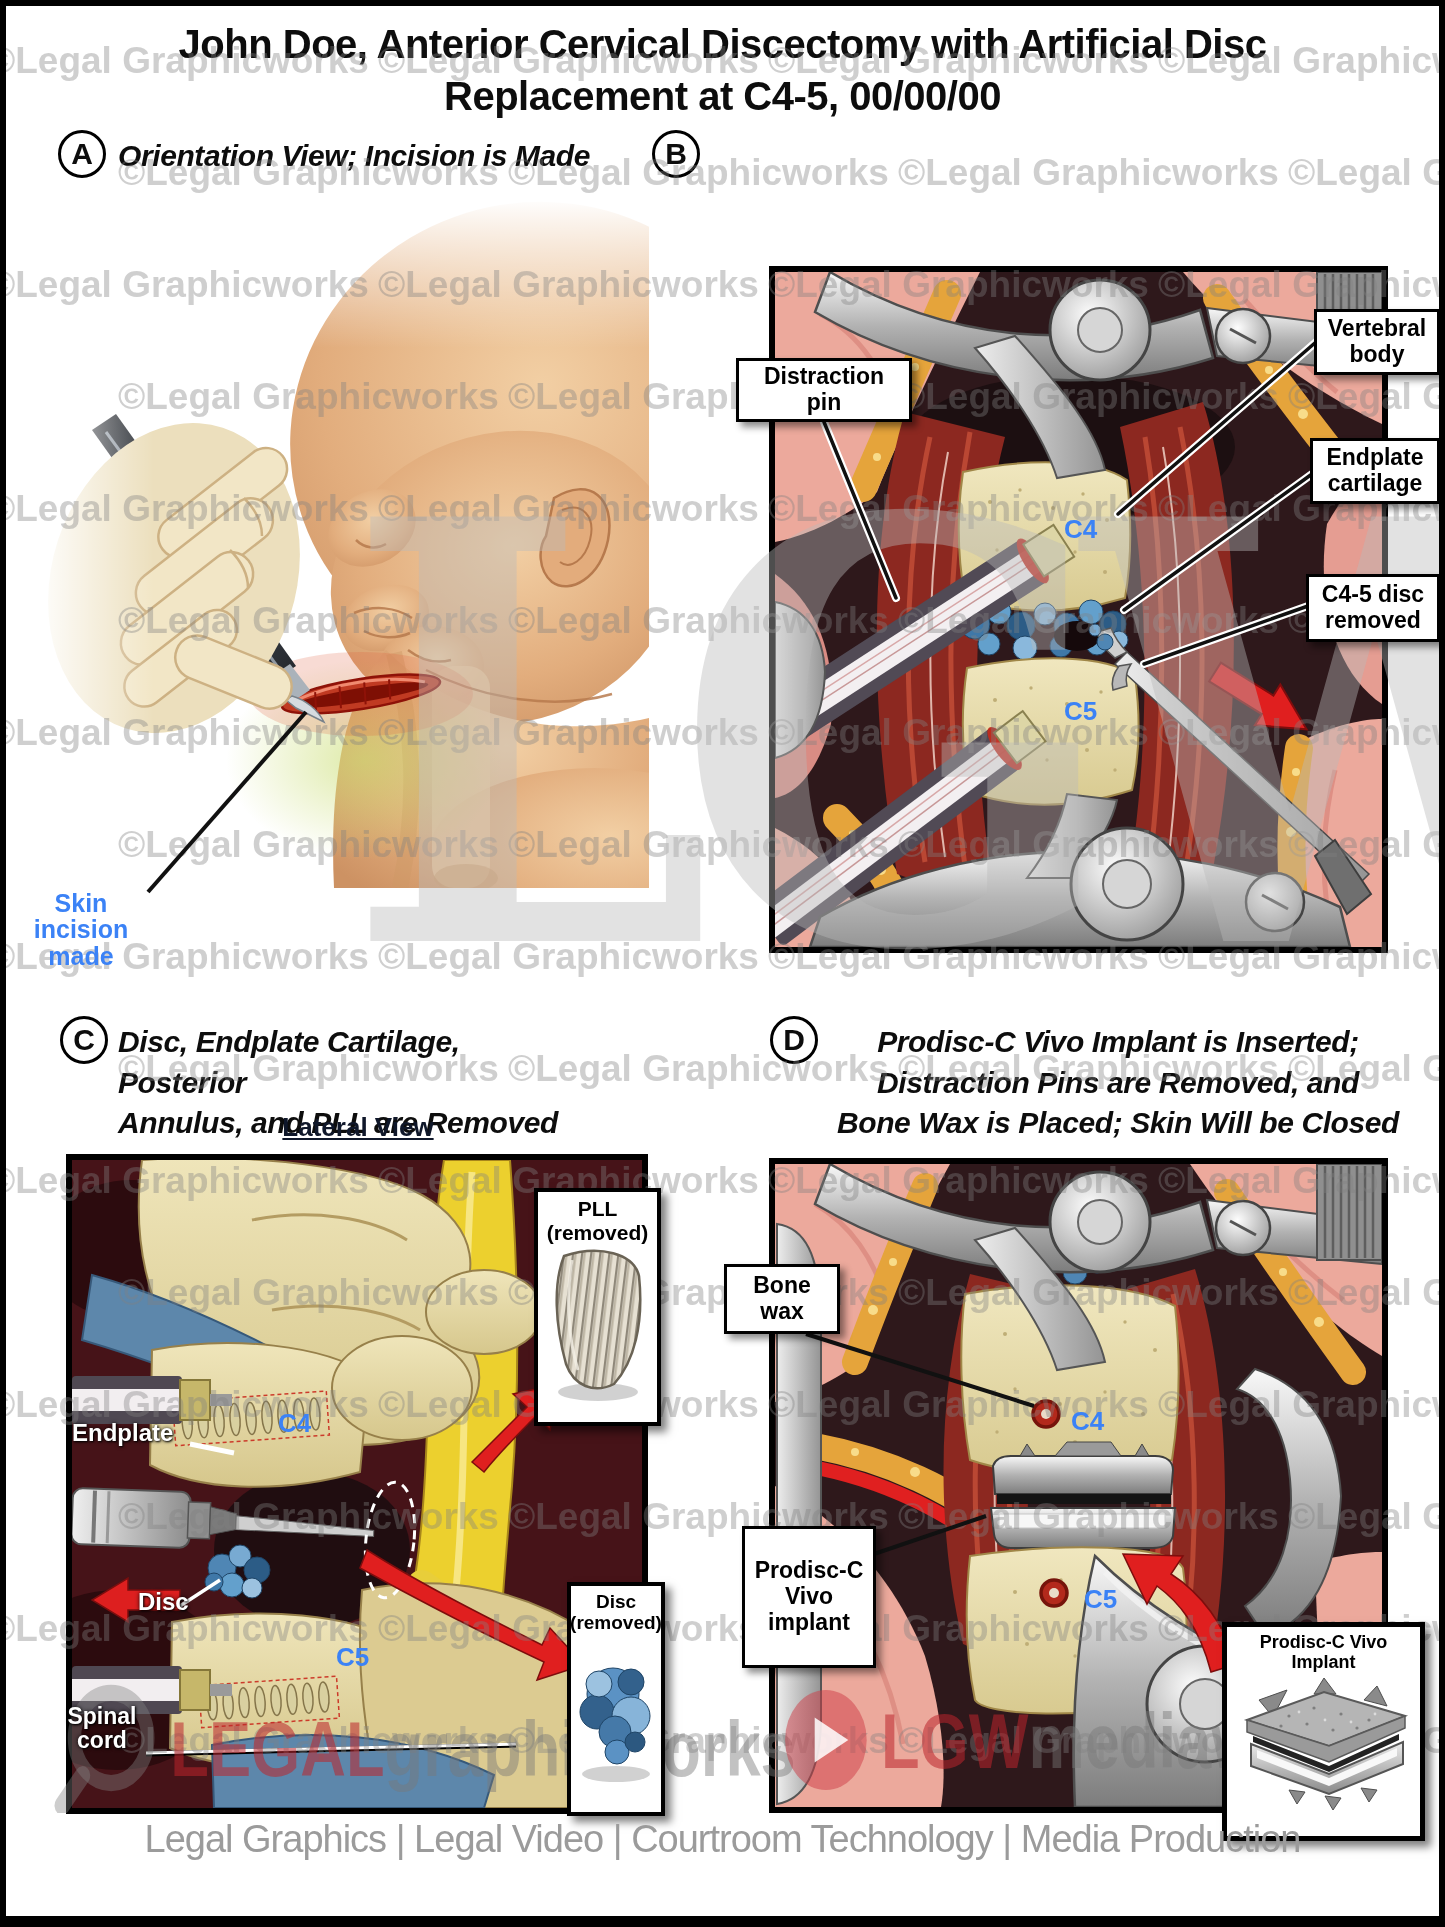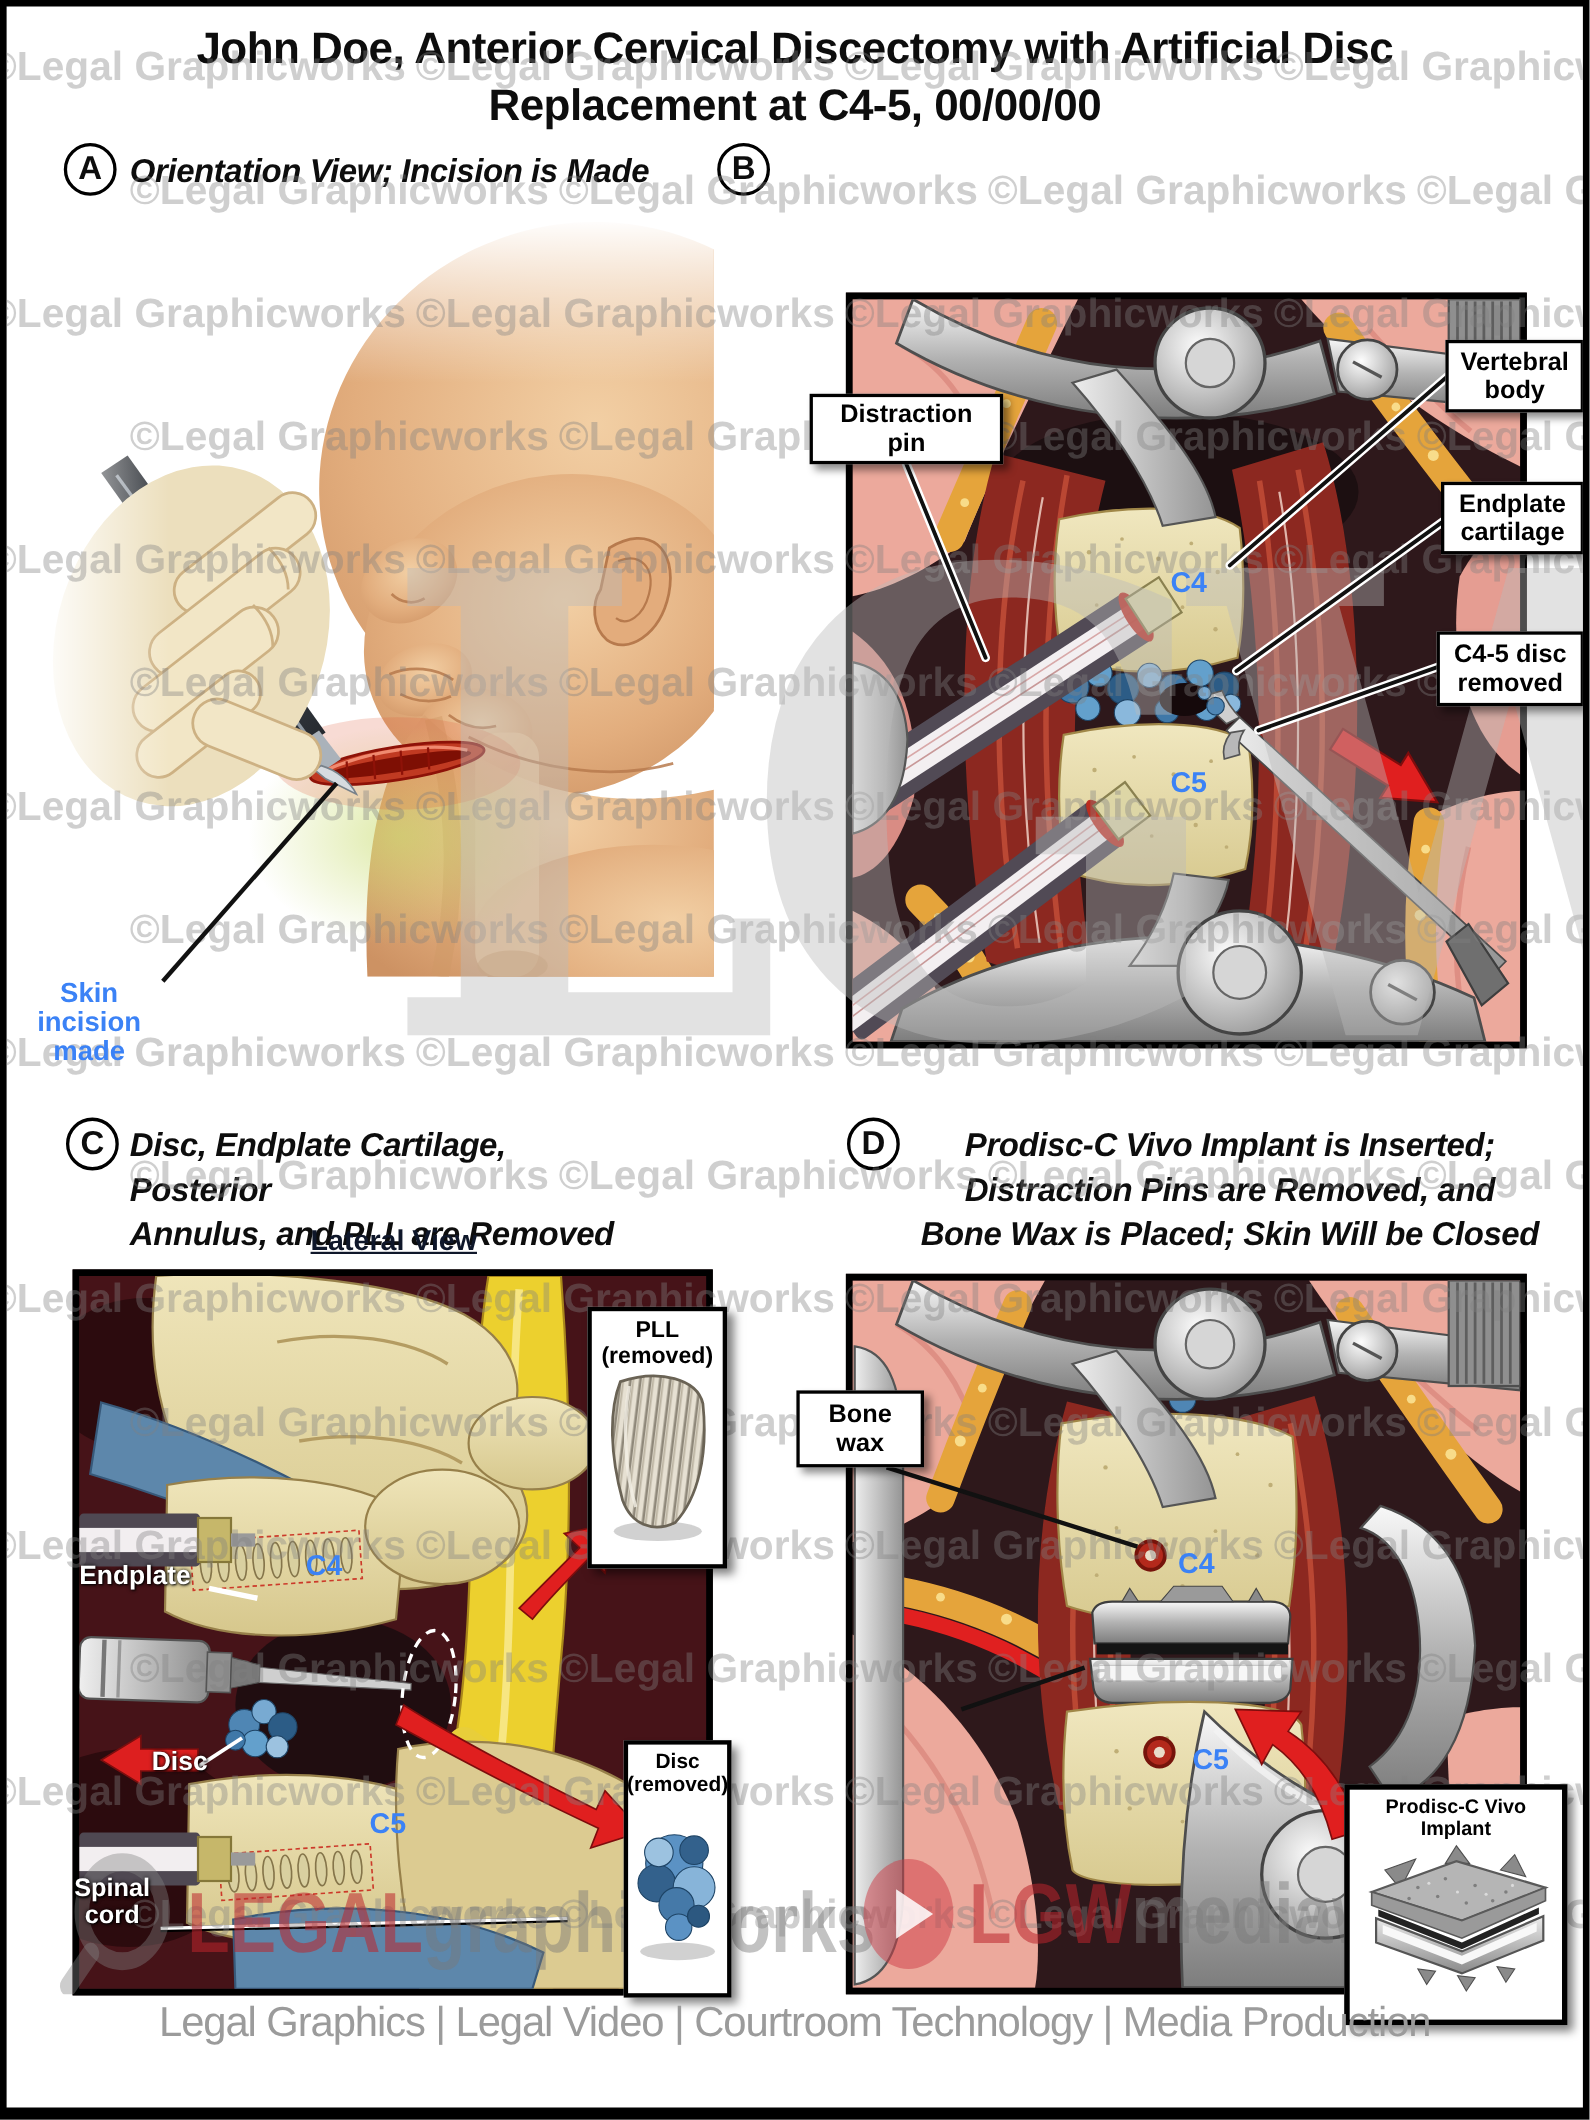--- a/index.html
+++ b/index.html
@@ -741,20 +741,23 @@
       <line x1="531" y1="578" x2="559" y2="592" stroke="#555" stroke-width="3"></line>
     </g>
     <g>
       <path d="M462,500 C448,458 424,428 396,410 L408,392 L348,390 L372,440 L382,422 C404,438 424,462 436,508 Z" fill="#e01f1f" stroke="#7e0d0d" stroke-width="1.5"></path>
     </g>
   </svg>
   </div>
 
   <div class="abs labelbox pre" style="left:718px;top:1258px;width:116px;height:70px;">Bone
 wax</div>
+  <div class="abs labelbox pre" style="left:736px;top:1520px;width:134px;height:142px;">Prodisc-C
+Vivo
+implant</div>
   <div class="abs freelabel black" style="left:1065px;top:1390px;font-size:26px;">C4</div>
   <div class="abs freelabel black" style="left:1078px;top:1568px;font-size:26px;">C5</div>
 
   <div class="abs inset" style="left:1216px;top:1616px;width:203px;height:219px;border-width:5px;">
     <div class="inset-title pre" style="font-size:18px;">Prodisc-C Vivo
 Implant</div>
     <svg width="190" height="140" viewBox="0 0 190 140">
       <defs>
         <linearGradient id="insMetal" x1="0" y1="0" x2="0" y2="1">
           <stop offset="0%" stop-color="#ededed"></stop>

